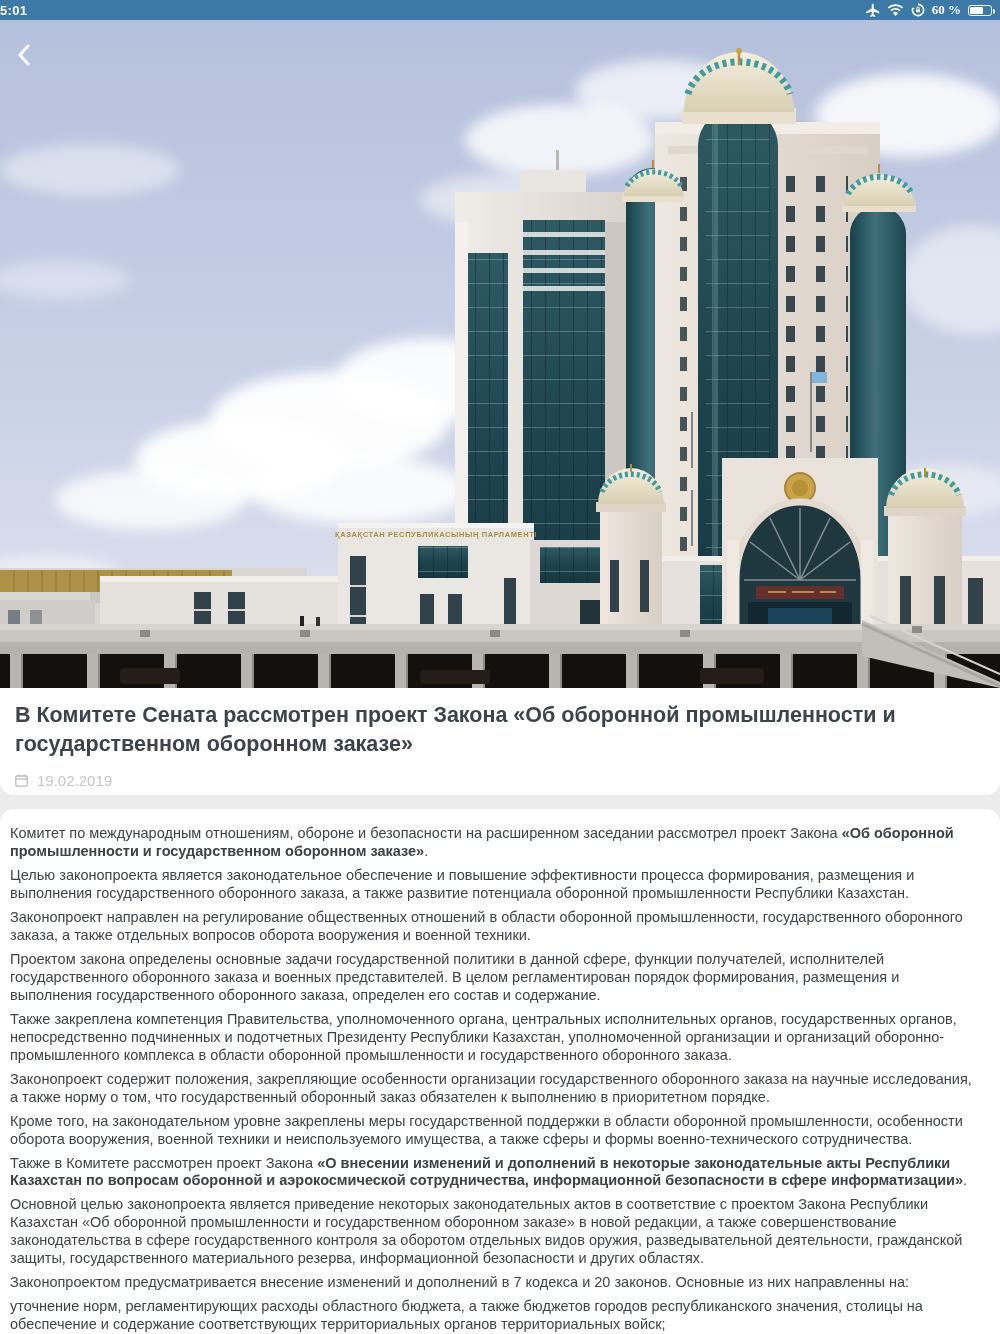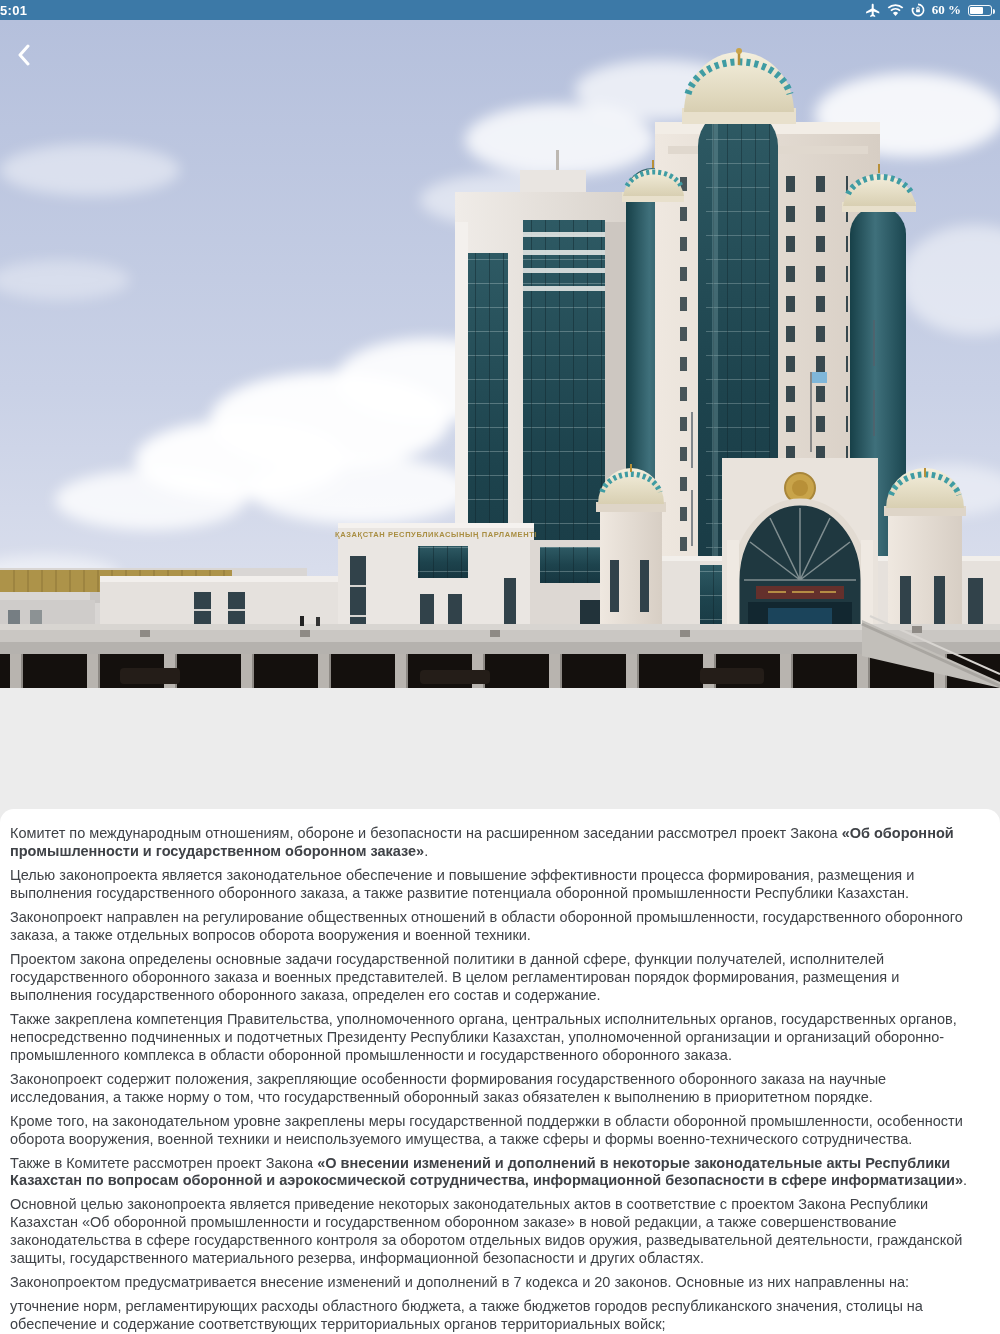--- a/index.html
+++ b/index.html
@@ -326,29 +326,40 @@
       </g>
     </svg>
   </div>
 
   <button class="back-btn">
     <svg width="13" height="22" viewBox="0 0 13 22">
       <path d="M11 2 L3 11 L11 20" fill="none" stroke="#ffffff" stroke-width="3" stroke-linecap="round" stroke-linejoin="round"></path>
     </svg>
   </button>
 
+  <div class="card-top">
+    <h1>В Комитете Сената рассмотрен проект Закона «Об оборонной промышленности и государственном оборонном заказе»</h1>
+    <div class="date-row">
+      <svg width="13" height="13" viewBox="0 0 13 13">
+        <rect x="0.8" y="2" width="11.4" height="10.2" rx="1.2" fill="none" stroke="#bcbcbc" stroke-width="1.3"></rect>
+        <path d="M0.8 5 H12.2" stroke="#bcbcbc" stroke-width="1.3"></path>
+        <path d="M3.6 0.6 V2.6 M9.4 0.6 V2.6" stroke="#bcbcbc" stroke-width="1.3"></path>
+      </svg>
+      <span class="date">19.02.2019</span>
+    </div>
+  </div>
 
   <div class="card-body">
     <div>
         <p><span>Комитет по международным отношениям, обороне и безопасности на расширенном заседании рассмотрел проект Закона </span><span class="b">«Об оборонной промышленности и государственном оборонном заказе»</span><span>.</span></p>
         <p><span>Целью законопроекта является законодательное обеспечение и повышение эффективности процесса формирования, размещения и выполнения государственного оборонного заказа, а также развитие потенциала оборонной промышленности Республики Казахстан.</span></p>
         <p><span>Законопроект направлен на регулирование общественных отношений в области оборонной промышленности, государственного оборонного заказа, а также отдельных вопросов оборота вооружения и военной техники.</span></p>
         <p><span>Проектом закона определены основные задачи государственной политики в данной сфере, функции получателей, исполнителей государственного оборонного заказа и военных представителей. В целом регламентирован порядок формирования, размещения и выполнения государственного оборонного заказа, определен его состав и содержание.</span></p>
         <p><span>Также закреплена компетенция Правительства, уполномоченного органа, центральных исполнительных органов, государственных органов, непосредственно подчиненных и подотчетных Президенту Республики Казахстан, уполномоченной организации и организаций оборонно-промышленного комплекса в области оборонной промышленности и государственного оборонного заказа.</span></p>
-        <p><span>Законопроект содержит положения, закрепляющие особенности формирования государственного оборонного заказа на научные исследования, а также норму о том, что государственный оборонный заказ обязателен к выполнению в приоритетном порядке.</span></p>
+        <p><span>Законопроект содержит положения, закрепляющие особенности организации государственного оборонного заказа на научные исследования, а также норму о том, что государственный оборонный заказ обязателен к выполнению в приоритетном порядке.</span></p>
         <p><span>Кроме того, на законодательном уровне закреплены меры государственной поддержки в области оборонной промышленности, особенности оборота вооружения, военной техники и неиспользуемого имущества, а также сферы и формы военно-технического сотрудничества.</span></p>
         <p><span>Также в Комитете рассмотрен проект Закона </span><span class="b">«О внесении изменений и дополнений в некоторые законодательные акты Республики Казахстан по вопросам оборонной и аэрокосмической сотрудничества, информационной безопасности в сфере информатизации»</span><span>.</span></p>
         <p><span>Основной целью законопроекта является приведение некоторых законодательных актов в соответствие с проектом Закона Республики Казахстан «Об оборонной промышленности и государственном оборонном заказе» в новой редакции, а также совершенствование законодательства в сфере государственного контроля за оборотом отдельных видов оружия, разведывательной деятельности, гражданской защиты, государственного материального резерва, информационной безопасности и других областях.</span></p>
         <p><span>Законопроектом предусматривается внесение изменений и дополнений в 7 кодекса и 20 законов. Основные из них направленны на:</span></p>
         <p><span>уточнение норм, регламентирующих расходы областного бюджета, а также бюджетов городов республиканского значения, столицы на обеспечение и содержание соответствующих территориальных органов территориальных войск;</span></p>
       </div>
   </div>
 
 </div>
 

